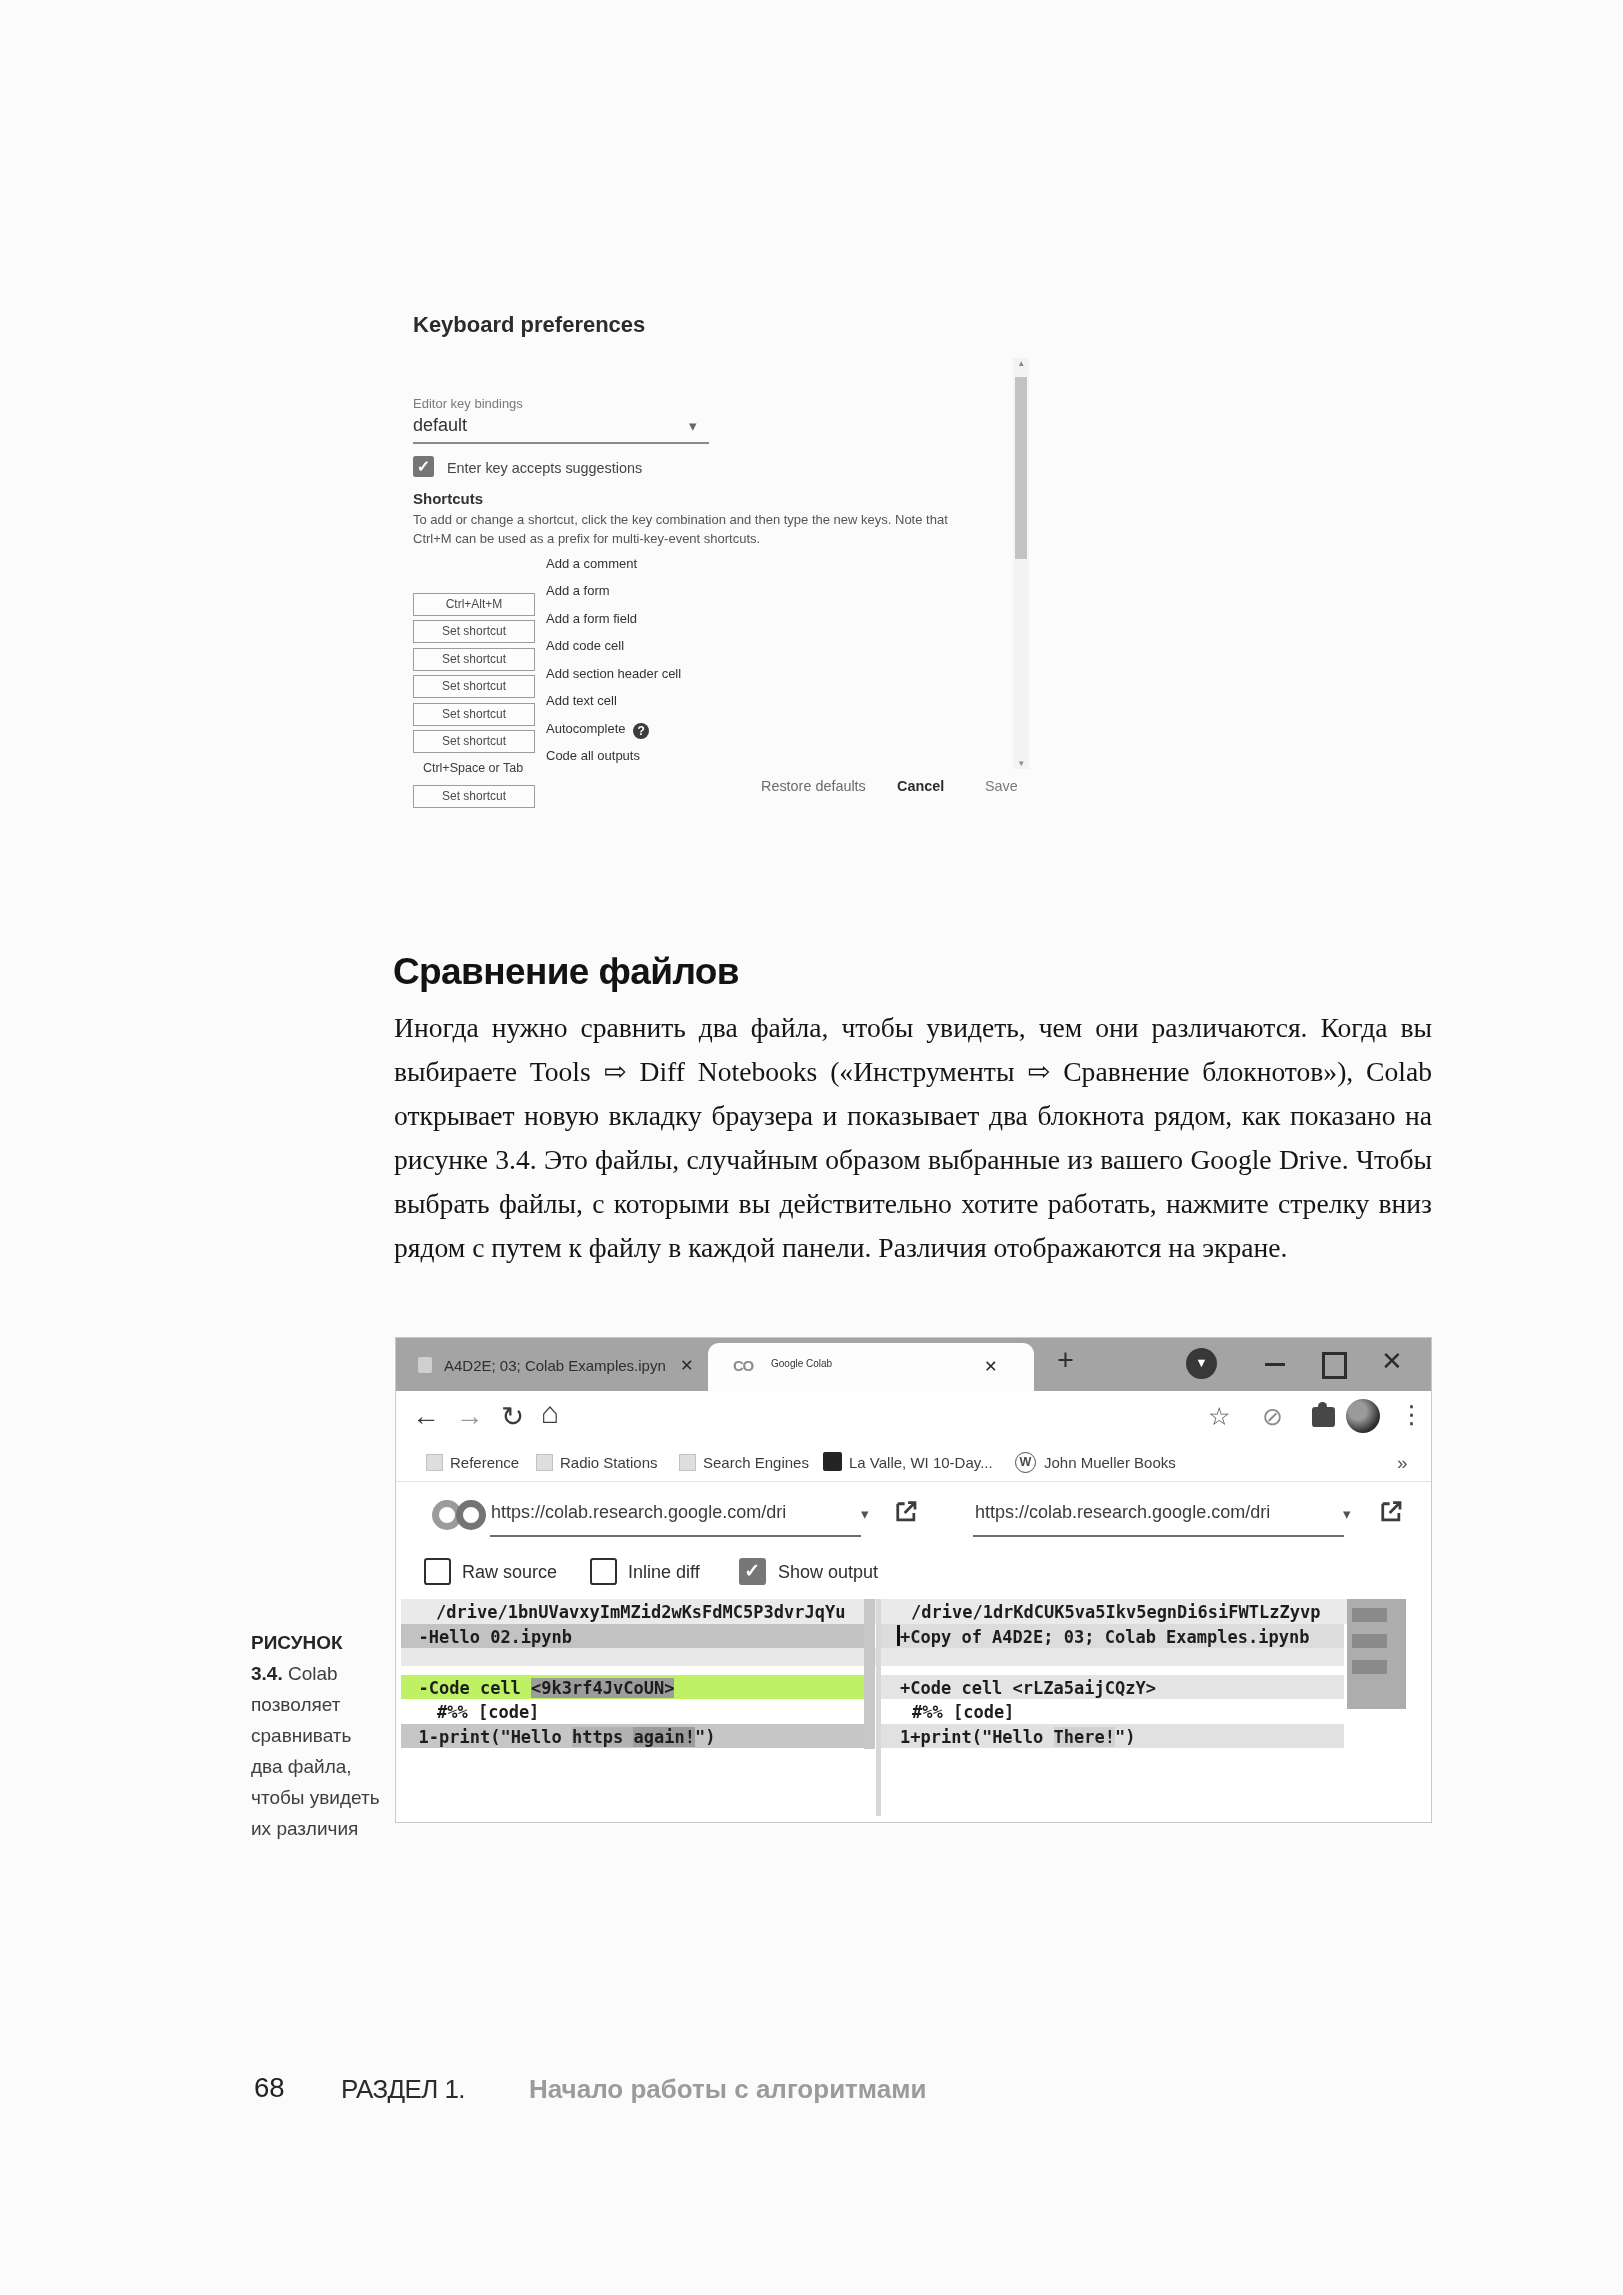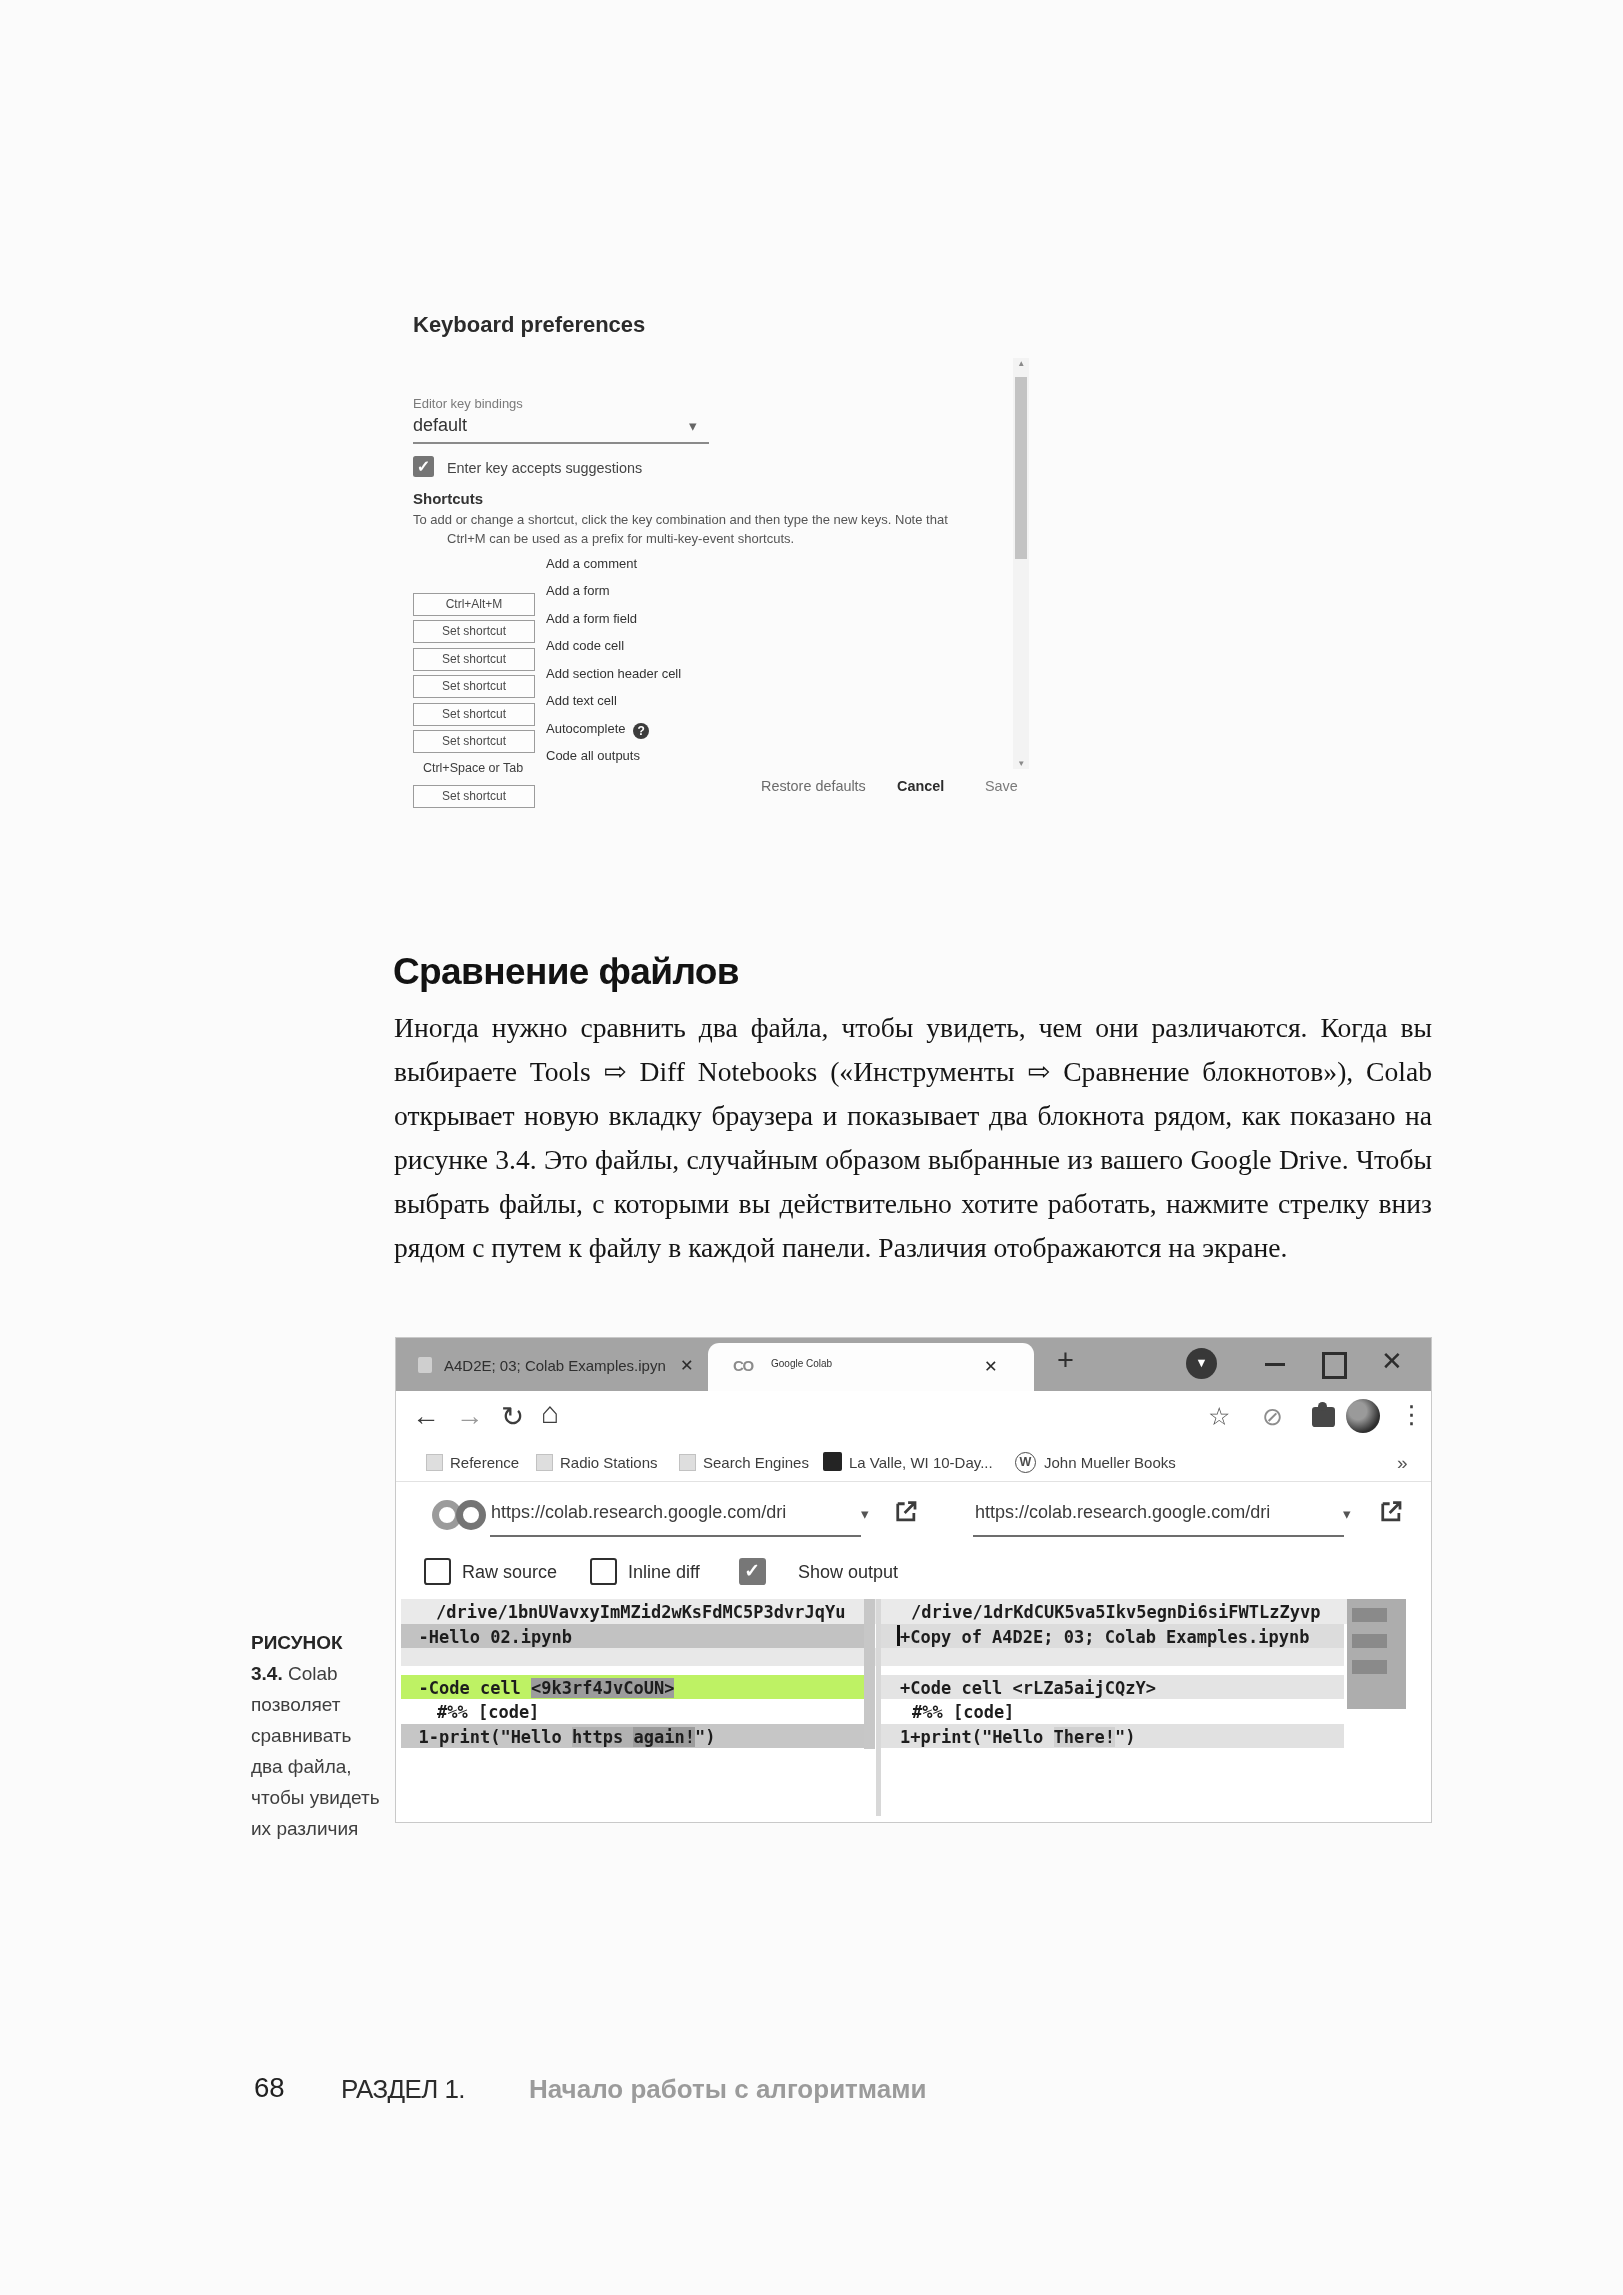--- a/index.html
+++ b/index.html
@@ -12,21 +12,21 @@
   .kp-title{left:0;top:5px;font-size:22px;font-weight:bold;color:#2b2b2b;}
   .kp-bindings-label{left:0;top:89px;font-size:13px;color:#7a7a7a;}
   .kp-bindings-value{left:0;top:108px;font-size:18px;color:#333;}
   .kp-select-arrow{left:276px;top:110px;font-size:15px;color:#666;}
   .kp-underline{left:0;top:135px;width:296px;height:1.9px;background:#8a8a8a;}
   .kp-check{left:0;top:149px;width:21px;height:21px;background:#757575;border-radius:2.5px;
             color:#fff;font-size:16.3px;font-weight:bold;text-align:center;line-height:21px;}
   .kp-check-label{left:34px;top:153px;font-size:14.4px;color:#444;}
   .kp-shortcuts-title{left:0;top:183px;font-size:15px;font-weight:bold;color:#333;}
   .kp-intro1{left:0;top:205px;font-size:13px;color:#555;}
-  .kp-intro2{left:0;top:224px;font-size:13px;color:#555;margin-left:34px;}
+  .kp-intro2{left:0;top:224px;font-size:13px;color:#555;}
   .kp-row{left:0;width:564px;height:24px;}
   .kp-key{position:absolute;left:0;top:0;width:120px;height:21px;font-size:12px;color:#4a4a4a;
           text-align:center;line-height:21px;margin-top:40px;}
   .kp-key.boxed{border:1.3px solid #9c9c9c;background:#fdfdfd;}
   .kp-key.plain{font-size:12.5px;color:#3d3d3d;}
   .kp-label{position:absolute;left:133px;top:2.5px;font-size:13px;color:#333;}
   .kp-help{display:inline-block;width:16.3px;height:16.3px;margin-left:7.5px;background:#3c3c3c;border-radius:50%;
            color:#fff;font-size:12px;font-weight:bold;text-align:center;line-height:16.3px;vertical-align:-2.5px;}
   .kp-scroll{left:600px;top:51px;width:16.3px;height:411px;background:#f3f3f3;}
   .kp-thumb{position:absolute;left:1.9px;top:19px;width:12.5px;height:182px;background:#c3c3c3;}
@@ -260,21 +260,21 @@
     <svg class="abs ext-svg" style="left:981px" viewBox="0 0 24 24">
       <path d="M5 5 h6 M5 5 v14 h14 v-6" fill="none" stroke="#3c3c3c" stroke-width="2.4"></path>
       <path d="M14 4 h6 v6 M20 4 L11 13" fill="none" stroke="#3c3c3c" stroke-width="2.4"></path>
     </svg>
 
     <div class="abs cbrow-box" style="left:28px"></div>
     <div class="abs cbrow-label" style="left:66px">Raw source</div>
     <div class="abs cbrow-box" style="left:194px"></div>
     <div class="abs cbrow-label" style="left:232px">Inline diff</div>
     <div class="abs cbrow-box checked" style="left:343px">✓</div>
-    <div class="abs cbrow-label" style="left:402px">Show output</div>
+    <div class="abs cbrow-label" style="left:382px">Show output</div>
 
     <div class="abs diff">
       <div class="diff-header"></div>
       <div class="dpath lft">/drive/1bnUVavxyImMZid2wKsFdMC5P3dvrJqYu</div>
       <div class="dpath rgt">/drive/1drKdCUK5va5Ikv5egnDi6siFWTLzZyvp</div>
 
       <div class="lband" style="top:25px;background:#c2c2c2">
         <div class="drow-text" style="left:17.5px">-Hello 02.ipynb</div>
       </div>
       <div class="rband" style="top:25px;background:#dcdcdc">

